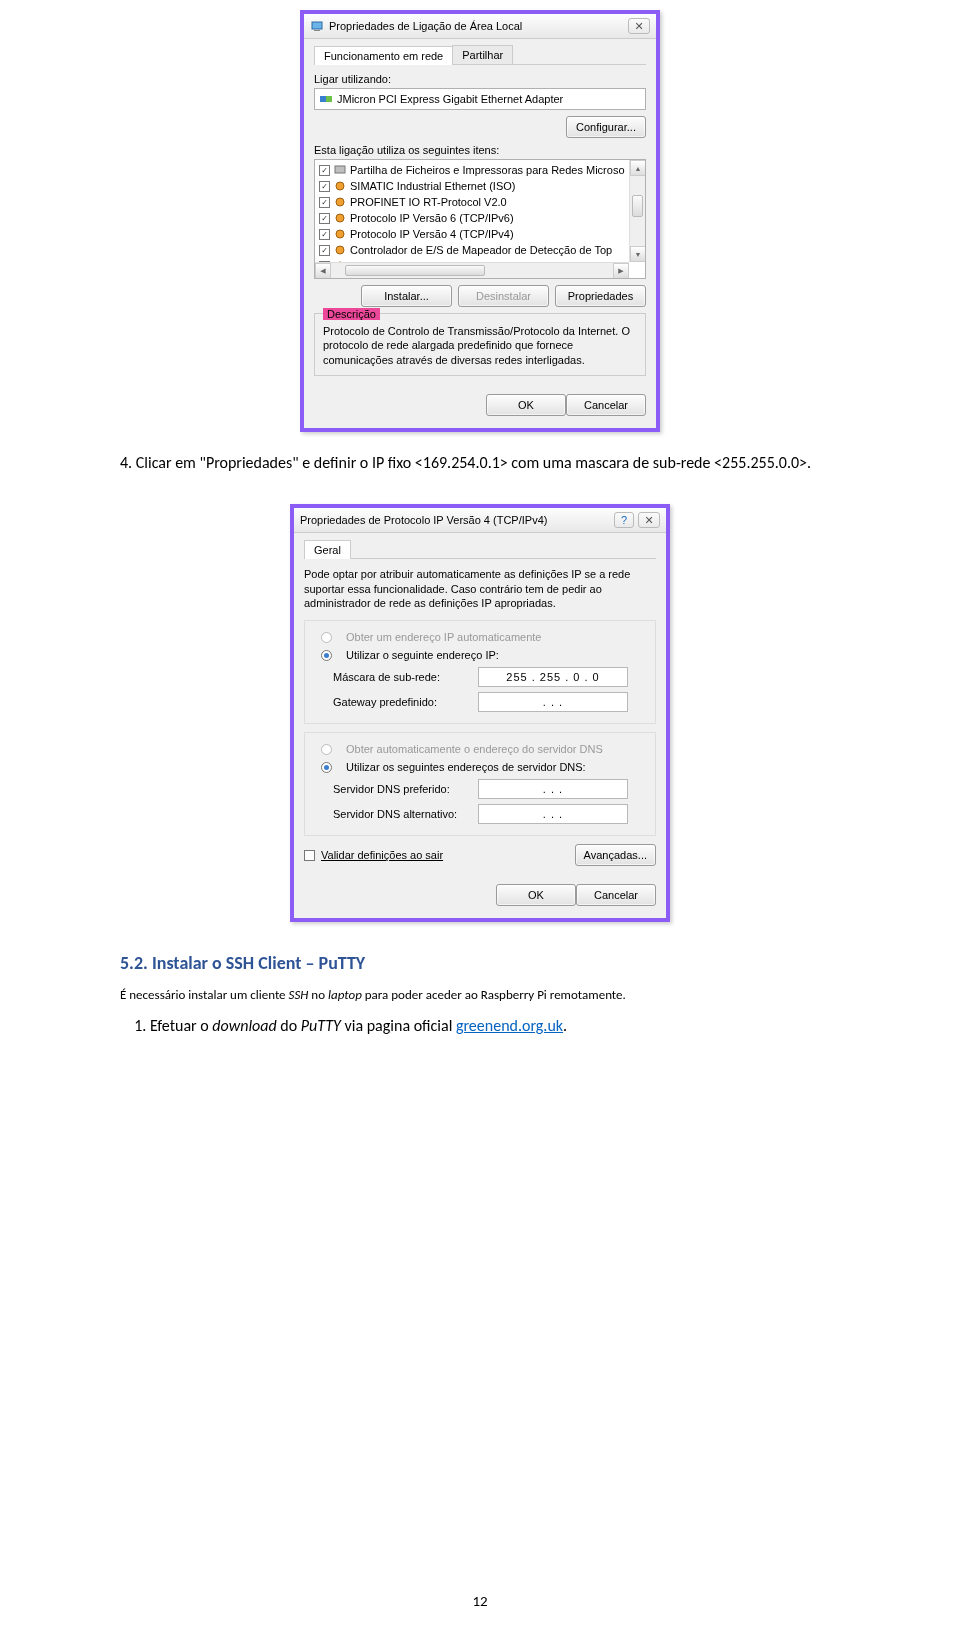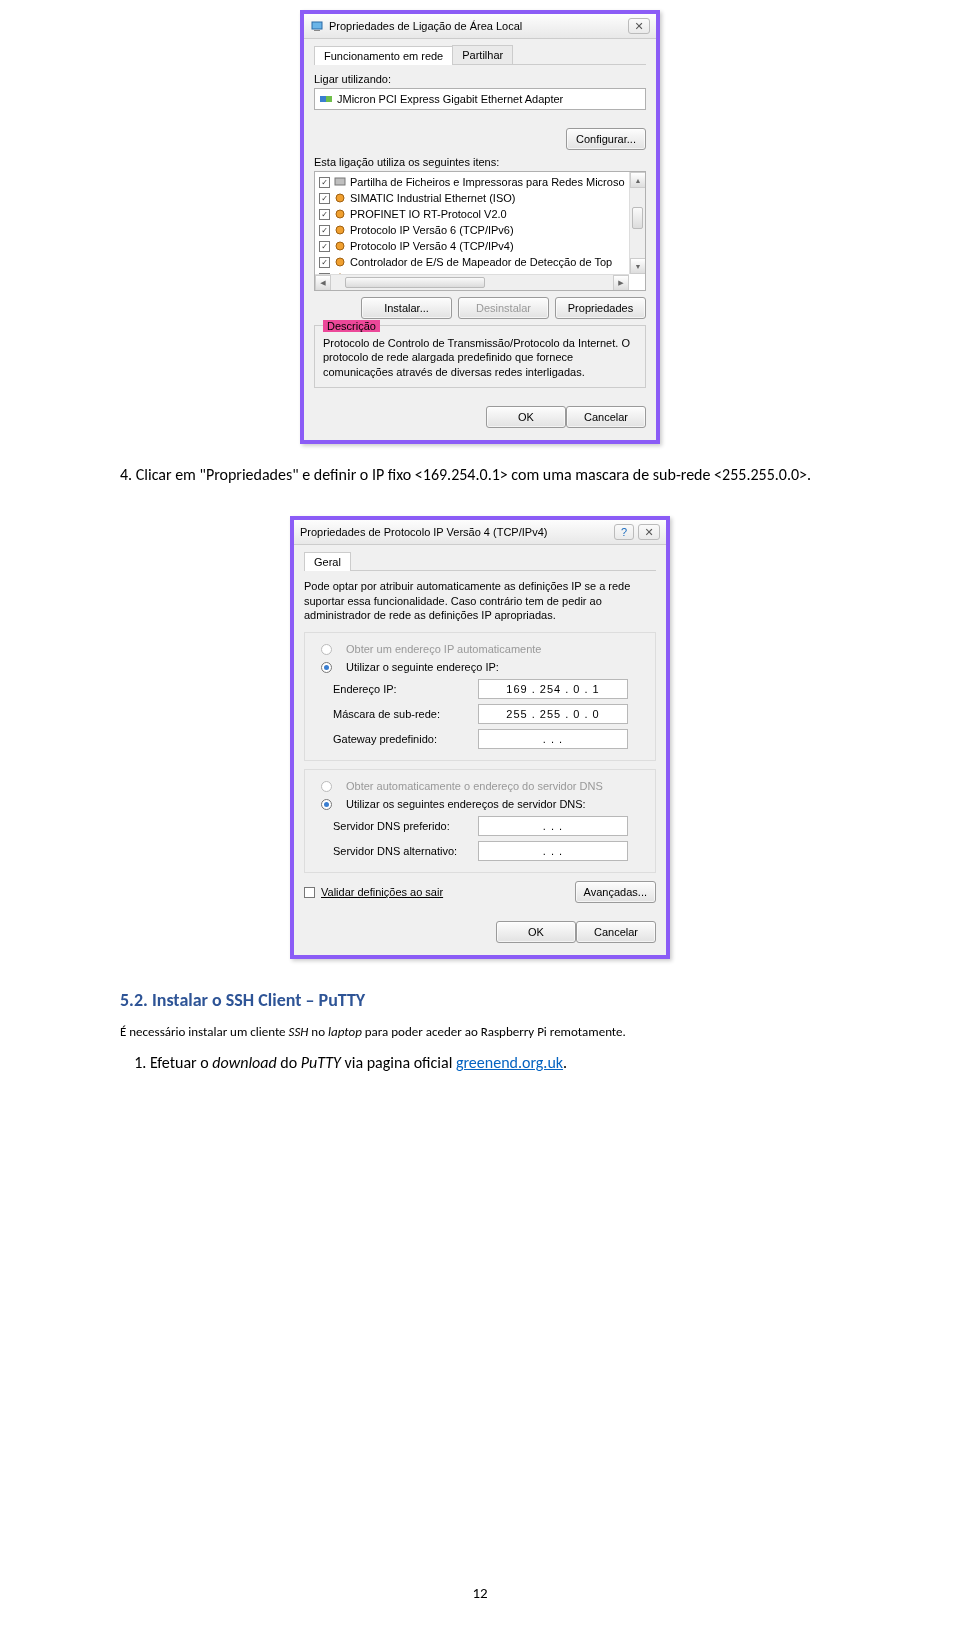--- a/index.html
+++ b/index.html
@@ -67,21 +67,21 @@
   }
   .lbl { font-size: 11px; margin-bottom: 3px; display: block; }
   .combo {
     width: 100%;
     height: 22px;
     border: 1px solid #b0b0b0;
     background: #fff;
     display: flex;
     align-items: center;
     padding: 0 4px;
-    margin-bottom: 18px;
+    margin-bottom: 6px;
   }
   .combo .mini-icn { width: 14px; height: 14px; margin-right: 4px; display:flex;align-items:center;justify-content:center; }
   .row-right { display: flex; justify-content: flex-end; gap: 6px; margin-bottom: 6px;}
   .btn {
     min-width: 80px;
     height: 22px;
     border: 1px solid #9a9a9a;
     border-radius: 3px;
     background: linear-gradient(#fdfdfd,#e2e2e2);
     font-size: 11px;
@@ -166,21 +166,21 @@
   .sep-group { border:1px solid #ddd; padding:10px 8px 6px 8px; margin-bottom:8px;}
   .flex-between{display:flex;justify-content:space-between;align-items:center;}
 
   
   .h2 { font-size: 18px; font-weight: bold; color: #2e5496; margin-top: 26px; font-family: Calibri, Arial, sans-serif;}
   .body-text { font-size: 13px; margin-top: 12px; line-height:1.4; text-align: justify;}
   .em { font-style: italic; }
   .link { color: #0563c1; text-decoration: underline; }
   .num-list { margin-top:12px; padding-left: 30px; font-size:16px;}
   .num-list li{ margin-bottom:4px; text-align: justify;}
-  .page-num { position:absolute; bottom:24px; left:0; right:0; text-align:center; font-size:15px;}
+  .page-num { position:absolute; bottom:16px; left:0; right:0; text-align:center; font-size:15px;}
   .disabled-text{color:#999;}
 </style>
 </head>
 <body>
 
 <div class="page-content">
 
   <div class="dlg">
     <div class="dlg-title">
       <span class="icn">
@@ -327,24 +327,20 @@
           <span class="radio disabled"></span>
           <span class="disabled-text">Obter um endereço IP automaticamente</span>
         </div>
         <div class="radio-row">
           <span class="radio">
               <span class="dot"></span>
             </span>
           <span>Utilizar o seguinte endereço IP:</span>
         </div>
         <div class="field-row">
-          <span class="flbl">Endereço IP:</span>
-          <span class="ip-input">169 . 254 .  0  .  1</span>
-        </div>
-        <div class="field-row">
           <span class="flbl">Máscara de sub-rede:</span>
           <span class="ip-input">255 . 255 .  0  .  0</span>
         </div>
         <div class="field-row">
           <span class="flbl">Gateway predefinido:</span>
           <span class="ip-input">.      .      .</span>
         </div>
       </div>
 
       <div class="sep-group">

